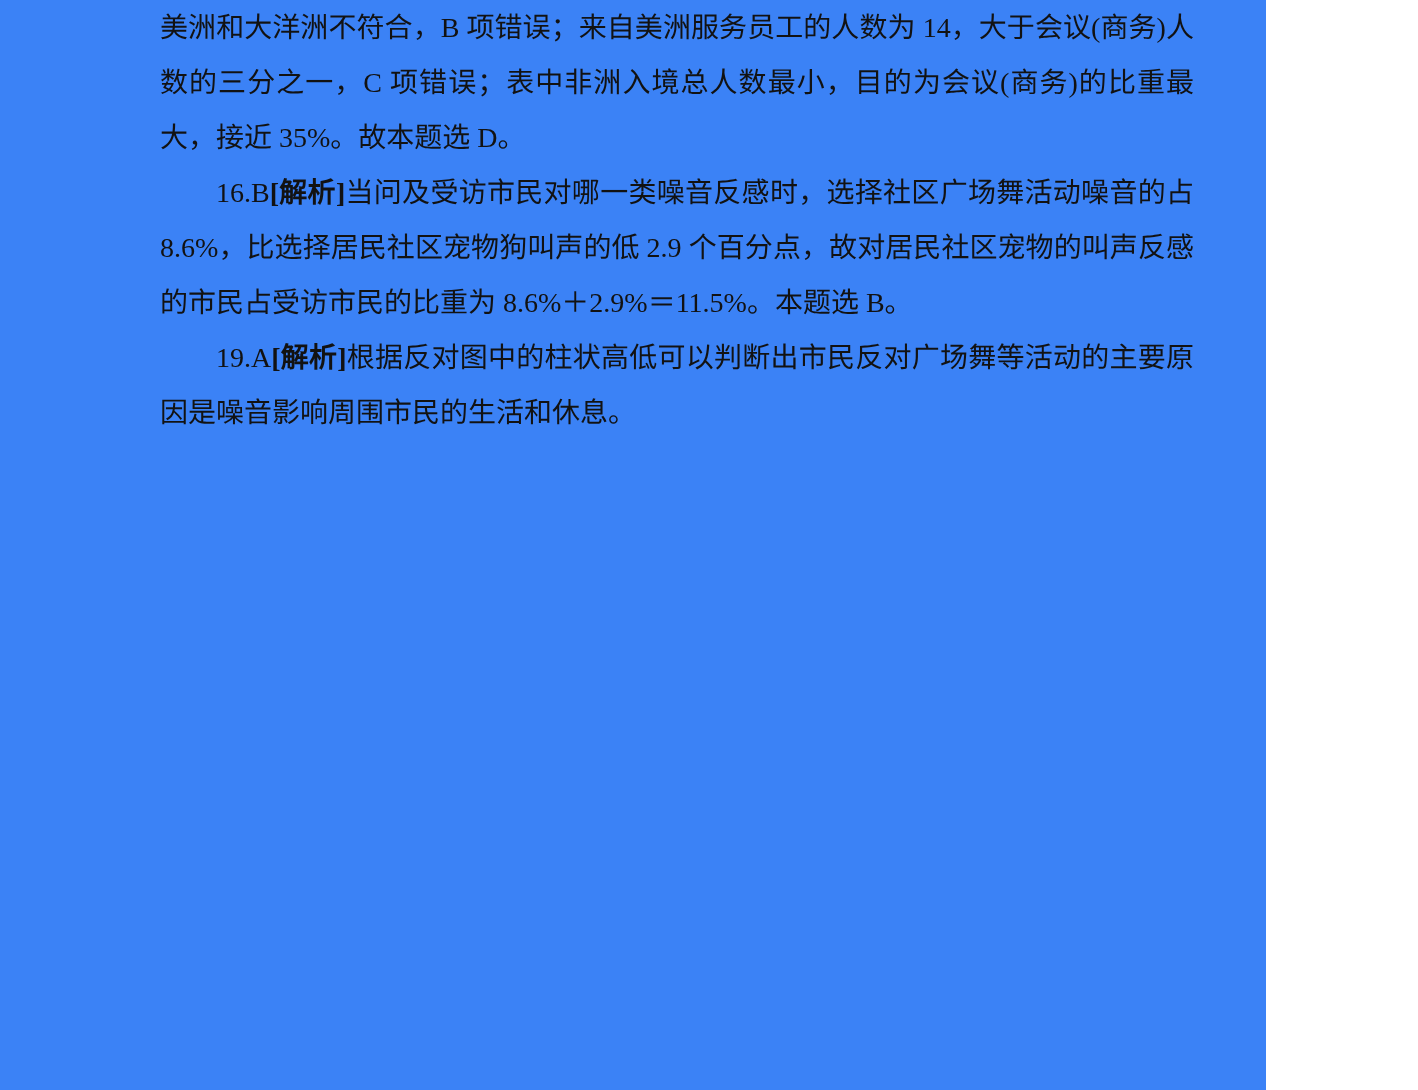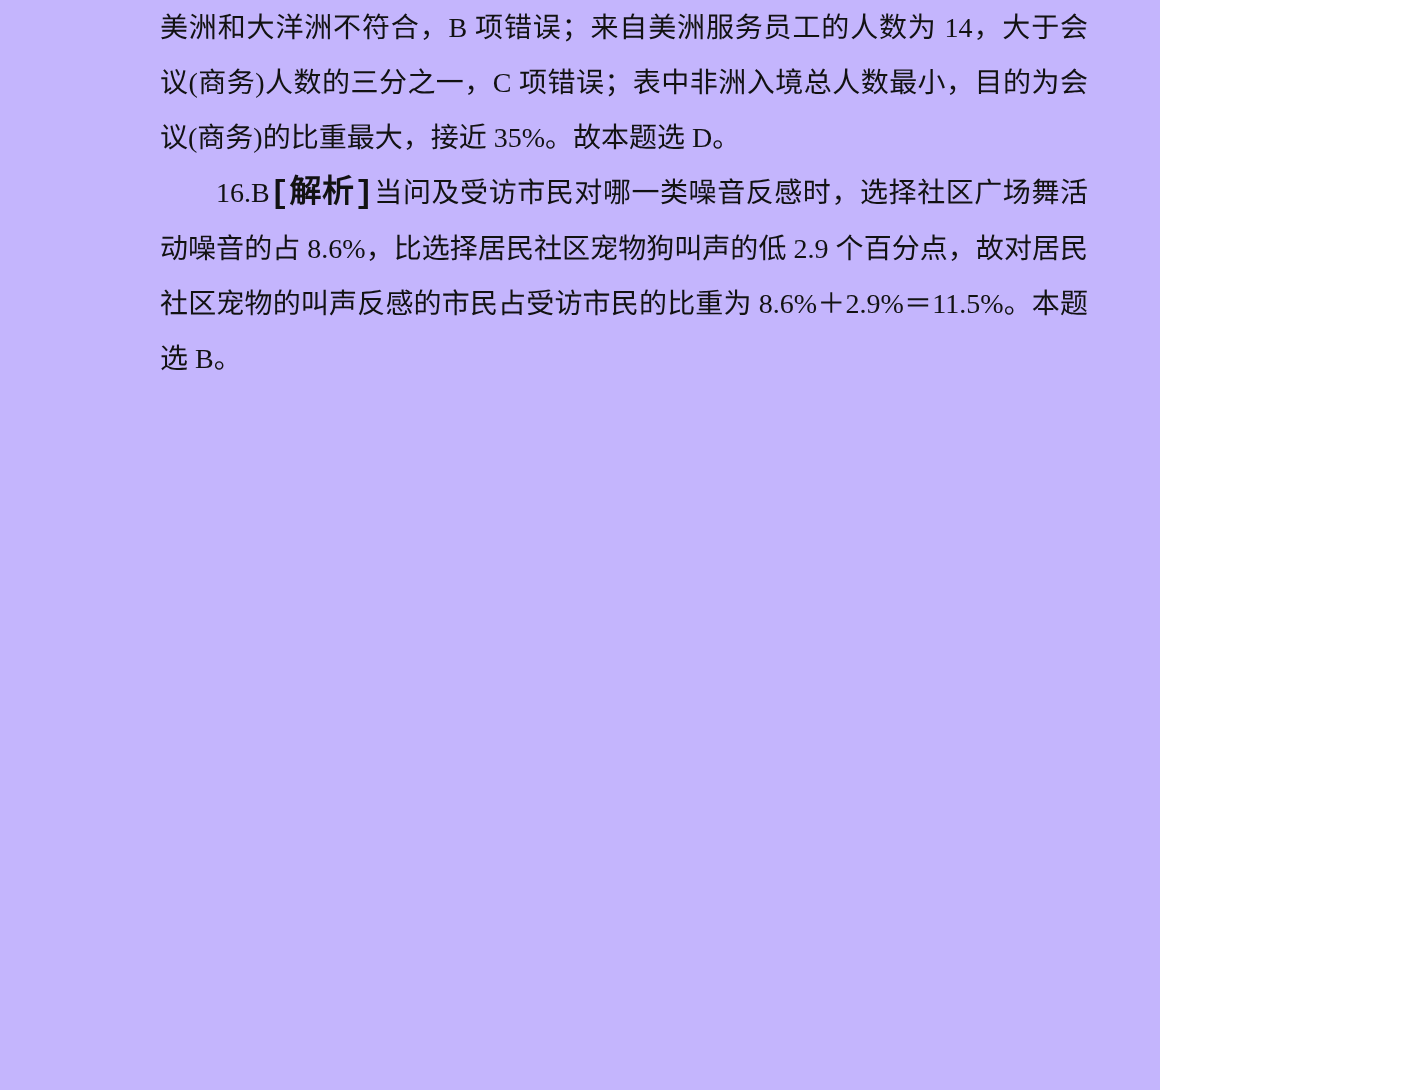--- a/index.html
+++ b/index.html
@@ -7,24 +7,24 @@
     padding: 0;
     background: #ffffff;
   }
   body {
     width: 1418px;
     height: 1090px;
     overflow: hidden;
   }
   .page {
     box-sizing: border-box;
-    width: 1160px;
+    width: 1266px;
     height: 1090px;
     padding: 0 72px 0 160px;
-    background: #c4b5fd;
+    background: #3b82f6;
   }
   .doc-text {
     font-family: "Liberation Serif", "DejaVu Serif", serif;
     font-size: 28px;
     line-height: 55px;
     color: #121212;
     text-align: justify;
   }
   .doc-text p {
     margin: 0;
@@ -33,32 +33,33 @@
   }
   .doc-text p.continuation {
     text-indent: 0;
   }
   .answer-prefix {
     font-family: "Liberation Serif", "DejaVu Serif", serif;
     margin-top: 39px;
   }
   .analysis-label {
     font-weight: 700;
-    font-family: Liberation Mono, monospace;
-    font-size: 32px;
+    font-family: Liberation Serif, serif;
+    font-size: 28px;
   }
 </style>
 </head>
 <body>
 
 <div class="page">
   <div class="doc-text">
 
     <p class="continuation"><span>美洲和大洋洲不符合，B 项错误；来自美洲服务员工的人数为 14，大于会议(商务)人数的三分之一，C 项错误；表中非洲入境总人数最小，目的为会议(商务)的比重最大，接近 35%。故本题选 D。</span></p>
 
     <p><span class="answer-prefix">16.B</span><span class="analysis-label">[解析]</span><span>当问及受访市民对哪一类噪音反感时，选择社区广场舞活动噪音的占 8.6%，比选择居民社区宠物狗叫声的低 2.9 个百分点，故对居民社区宠物的叫声反感的市民占受访市民的比重为 8.6%＋2.9%＝11.5%。本题选 B。</span></p>
 
 
 
+    <p><span class="answer-prefix">19.A</span><span class="analysis-label">[解析]</span><span>根据反对图中的柱状高低可以判断出市民反对广场舞等活动的主要原因是噪音影响周围市民的生活和休息。</span></p>
 
 
   </div>
 </div>
 
 </body></html>

